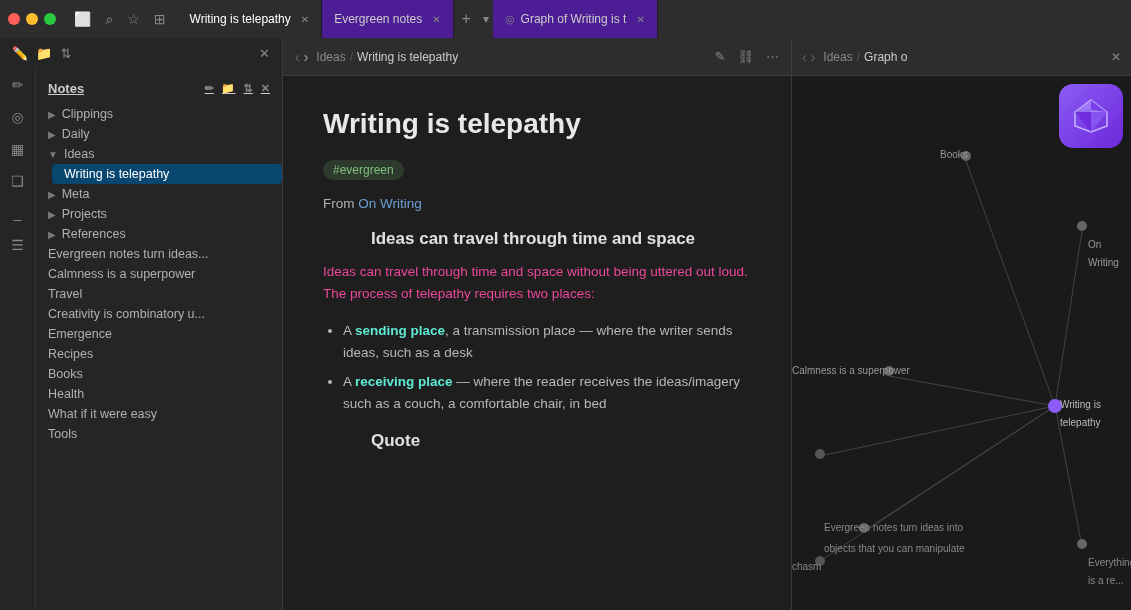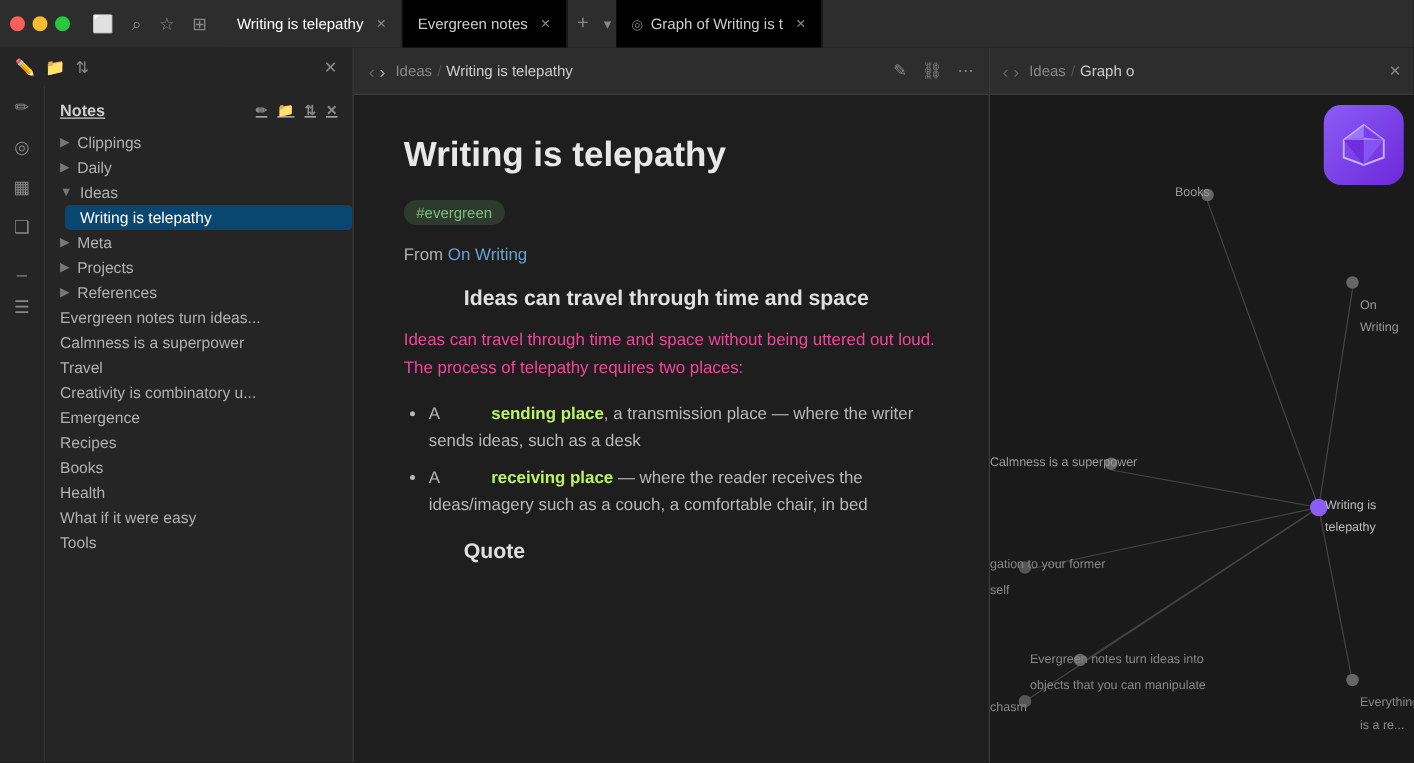--- a/index.html
+++ b/index.html
@@ -8,21 +8,21 @@
     
     .titlebar { height: 38px; background: #2d2d2d; display: flex; align-items: center; padding: 0 8px; gap: 8px; flex-shrink: 0; }
     .traffic-lights { display: flex; gap: 6px; align-items: center; }
     .traffic-light { width: 12px; height: 12px; border-radius: 50%; }
     .tl-red { background: #ff5f57; }
     .tl-yellow { background: #febc2e; }
     .tl-green { background: #28c840; }
     .titlebar-icons { display: flex; gap: 14px; align-items: center; margin-left: 10px; }
     .titlebar-icon { color: #888; font-size: 14px; cursor: pointer; }
     .tabs-area { display: flex; align-items: center; flex: 1; gap: 0; margin-left: 4px; }
-    .tab { display: flex; align-items: center; gap: 6px; padding: 0 12px; height: 38px; background: #000000; border-right: 1px solid #1e1e1e; font-size: 12px; color: #ccc; cursor: pointer; min-width: 120px; }
+    .tab { display: flex; align-items: center; gap: 6px; padding: 0 12px; height: 38px; background: #4c1d95; border-right: 1px solid #1e1e1e; font-size: 12px; color: #ccc; cursor: pointer; min-width: 120px; }
     .tab.active { background: #2d2d2d; color: #fff; }
     .tab-close { color: #888; font-size: 10px; margin-left: 4px; }
     .tab-add { color: #888; font-size: 16px; padding: 0 8px; cursor: pointer; }
     .tab-chevron { color: #888; font-size: 12px; padding: 0 4px; cursor: pointer; }
 
     
     .main-layout { display: flex; flex: 1; overflow: hidden; }
 
     
     .sidebar { width: 283px; background: #252526; border-right: 1px solid #3c3c3c; display: flex; flex-direction: column; flex-shrink: 0; }
@@ -48,21 +48,21 @@
     .toolbar-icon { color: #888; font-size: 13px; cursor: pointer; }
     .note-content { flex: 1; padding: 32px 40px; overflow-y: auto; background: #1e1e1e; }
     .note-title { font-size: 28px; font-weight: 700; color: #e8e8e8; margin-bottom: 20px; }
     .tag-pill { display: inline-block; background: #2d3a2d; color: #7fbf7f; padding: 3px 10px; border-radius: 12px; font-size: 12px; margin-bottom: 16px; }
     .from-line { font-size: 13.5px; color: #b0b0b0; margin-bottom: 18px; }
     .from-line a { color: #6b9fd4; text-decoration: none; }
     .section-heading { font-size: 17px; font-weight: 700; color: #e0e0e0; margin-bottom: 12px; margin-left: 48px; }
     .paragraph { font-size: 13.5px; color: #ec4899; line-height: 1.6; margin-bottom: 16px; }
     .bullet-list { margin-left: 20px; margin-bottom: 16px; }
     .bullet-item { font-size: 13.5px; color: #b8b8b8; line-height: 1.6; margin-bottom: 8px; }
-    .bullet-item strong { color: #bef264; margin-left: 38px; }
+    .bullet-item strong { color: #5eead4; }
     .nav-arrows { display: flex; gap: 4px; align-items: center; }
     .nav-arrow { color: #666; font-size: 14px; cursor: pointer; }
     .nav-arrow.active { color: #aaa; }
 
     
     .graph-panel { width: 340px; background: #1a1a1a; border-left: 1px solid #3c3c3c; display: flex; flex-direction: column; flex-shrink: 0; }
     .graph-toolbar { height: 38px; background: #2d2d2d; border-bottom: 1px solid #3c3c3c; display: flex; align-items: center; padding: 0 10px; gap: 8px; }
     .graph-close { color: #888; font-size: 12px; cursor: pointer; margin-left: auto; }
     .graph-content { flex: 1; position: relative; overflow: hidden; background: #1a1a1a; }
     .app-icon { position: absolute; top: 8px; right: 8px; width: 64px; height: 64px; }
@@ -286,24 +286,20 @@
       </div>
       <div style="position:absolute;top:158px;left:296px;">
         <span style="font-size:10px;color:#999;">On Writing</span>
       </div>
       <div style="position:absolute;top:284px;left:0px;">
         <span style="font-size:10px;color:#999;">Calmness is a superpower</span>
       </div>
       <div style="position:absolute;top:318px;left:268px;">
         <span style="font-size:10px;color:#bbb;">Writing is telepathy</span>
       </div>
-      <div style="position:absolute;top:364px;left:0px;line-height:1.3;">
-        <span style="font-size:10px;color:#888;white-space:pre;">gation to your former
-self</span>
-      </div>
       <div style="position:absolute;top:440px;left:0px;line-height:1.3;margin-left:32px;">
         <span style="font-size:10px;color:#888;white-space:pre;">Evergreen notes turn ideas into
 objects that you can manipulate</span>
       </div>
       <div style="position:absolute;top:480px;left:0px;">
         <span style="font-size:10px;color:#888;">chasm</span>
       </div>
       <div style="position:absolute;top:476px;left:296px;">
         <span style="font-size:10px;color:#888;">Everything is a re...</span>
       </div>

